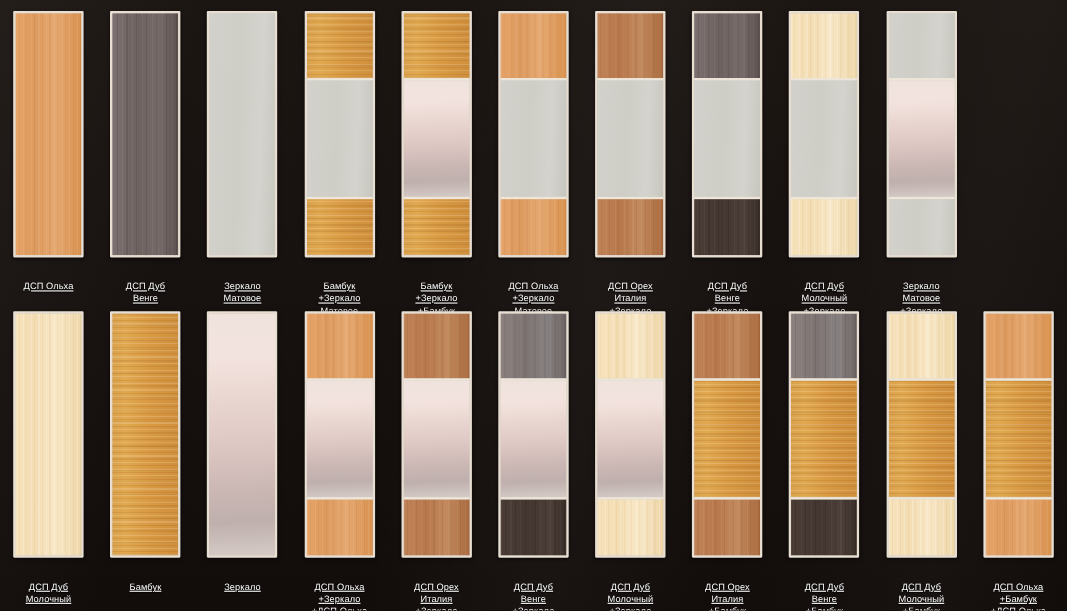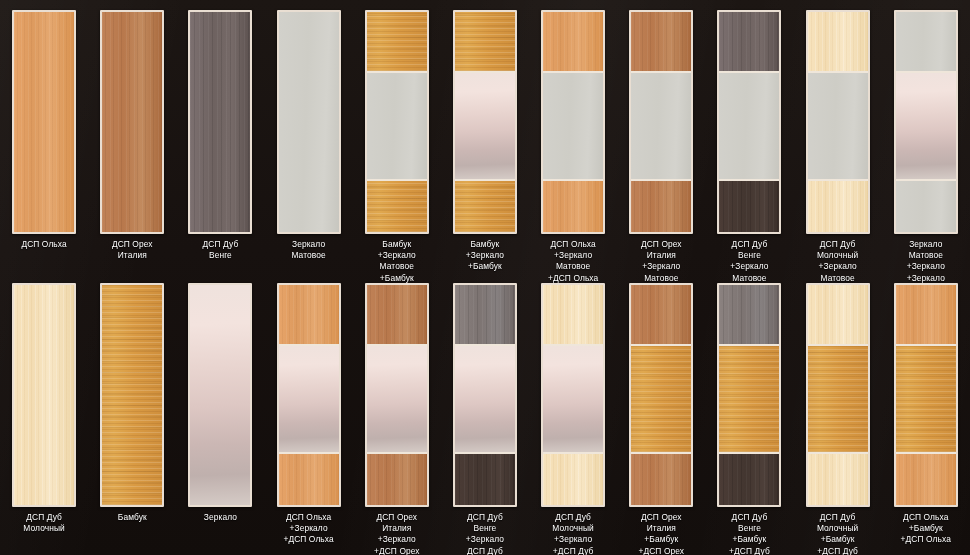--- a/index.html
+++ b/index.html
@@ -158,52 +158,46 @@
         #f3e3de 18%,
         #e8d4cf 38%,
         #ddc7c3 55%,
         #cbb7b4 72%,
         #bfb0ad 86%,
         #d5cbc6 100%);
   }
 
   
   .label {
-    margin-top: 5px;
+    margin-top: 21px;
     width: 100%;
     color: #ffffff;
     font-size: 8.4px;
     line-height: 11.2px;
     text-align: center;
     letter-spacing: 0.1px;
     text-shadow: 0 1px 1px rgba(0,0,0,0.9);
     padding: 0 17px;
     white-space: pre-line;
+    text-decoration: underline;
   }
 </style>
 </head>
 <body>
 
 <div class="catalog">
   <div class="row row-top">
       <div class="cell">
         <div class="panel">
           <div class="seg m-olha seg-1"></div>
         </div>
         <div class="label">ДСП Ольха</div>
       </div>
       <div class="cell">
         <div class="panel">
-          <div class="seg m-oreh seg-1"></div>
-        </div>
-        <div class="label">ДСП  Орех
-Италия</div>
-      </div>
-      <div class="cell">
-        <div class="panel">
           <div class="seg m-venge seg-1"></div>
         </div>
         <div class="label">ДСП  Дуб
 Венге</div>
       </div>
       <div class="cell">
         <div class="panel">
           <div class="seg m-matovoe seg-1"></div>
         </div>
         <div class="label">Зеркало

